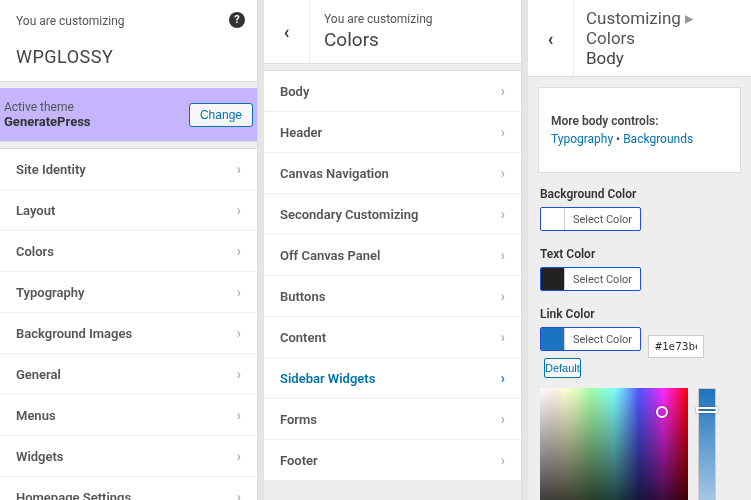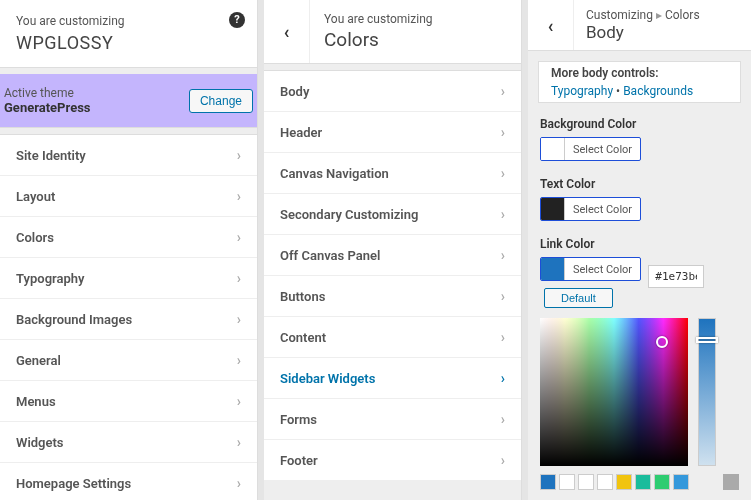--- a/index.html
+++ b/index.html
@@ -26,21 +26,21 @@
   .panel3 { flex: 1; margin-left: 6px; border-right: none; }
   
   
   .p1-header {
     background: #fff;
     padding: 14px 16px;
     border-bottom: 1px solid #ddd;
     position: relative;
   }
   .p1-header .sub { color: #555; font-size: 12px; }
-  .p1-header .title { font-size: 18px; color: #444; margin-top: 4px; letter-spacing: 0.5px;}
+  .p1-header .title { font-size: 18px; color: #444; margin-top: 18px; letter-spacing: 0.5px;}
   .help-icon {
     position: absolute;
     right: 12px;
     top: 12px;
     width: 16px; height: 16px;
     border-radius: 50%;
     background: #333;
     color: #fff;
     font-size: 11px;
     line-height: 16px;
@@ -99,33 +99,33 @@
     border-right: 1px solid #eee;
     font-size: 18px;
     color: #333;
     cursor: pointer;
     flex-shrink: 0;
     font-weight: bold;
   }
   .bh-text { padding: 12px 14px; }
   .bh-text .sub { color: #555; font-size: 12px; }
   .bh-text .title { font-size: 19px; color: #444; margin-top: 2px; }
-  .bh-text .crumb { color: #555; font-size: 12px; }
+  .bh-text .crumb { color: #555; font-size: 17px; }
   .bh-text .crumb .sep { color: #999; }
   .bh-text .title2 { font-size: 17px; color: #444; }
   
   .menu-item.active .chev { color: #0073aa; }
   .menu-item.active { color: #0073aa; }
   
   
   .info-box {
     background: #fff;
     border: 1px solid #ddd;
     margin: 10px;
-    padding: 4px 12px;
+    padding: 26px 12px;
     font-size: 12px;
     color: #444;
   }
   .info-box .heading { font-weight: 600; margin-bottom: 4px; }
   .info-box a { color: #0073aa; text-decoration: none; }
   .ctrl-block { padding: 4px 12px 10px 12px; }
   .ctrl-label { font-size: 12px; color: #333; font-weight: 600; margin-bottom: 6px; display: block;}
   .select-color-btn {
     display: inline-flex;
     align-items: center;
@@ -153,21 +153,21 @@
     font-size: 11px;
     margin-left: 4px;
     width: 56px;
     color: #333;
     font-family: monospace;
   }
   .default-btn {
     border: 1px solid #0073aa;
     color: #0073aa;
     background: #f7f7f7;
-    padding: 3px 16px;
+    padding: 3px 0;
     font-size: 11px;
     border-radius: 2px;
     margin-left: 4px;
     cursor: pointer;
   }
   .picker {
     margin: 0 12px 8px 12px;
     display: flex;
     gap: 10px;
   }

